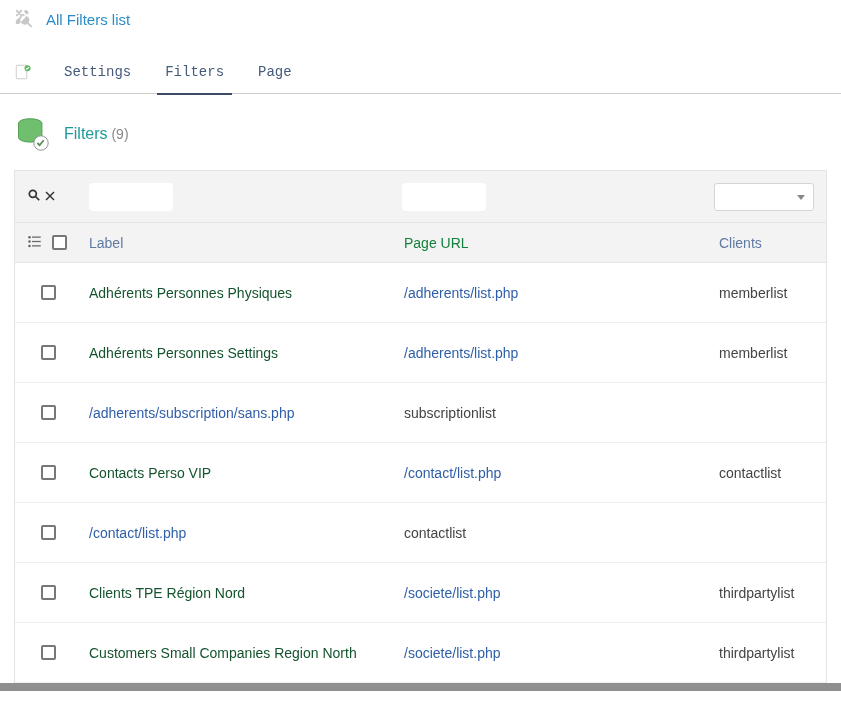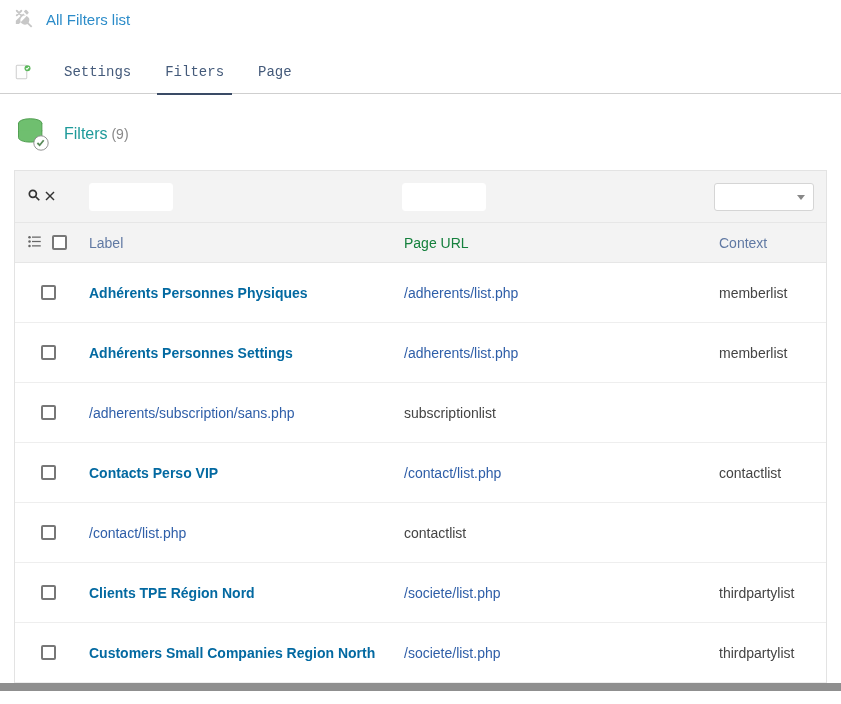--- a/index.html
+++ b/index.html
@@ -166,21 +166,21 @@
     display:flex;
     align-items:center;
     height: 60px;
     padding: 0 12px;
     border-bottom: 1px solid #eee;
     font-size: 14px;
   }
   .row:nth-child(even) { background: #fafafa0d; }
   .row .col-check { width: 62px; display:flex; justify-content:center; flex-shrink:0;}
   .row .col-check .checkbox { margin-left: -20px; }
-  .row .col-label { width: 315px; color:#0369a1;font-weight:bold;}
+  .row .col-label { width: 315px; color:#14532d;}
   .row .col-url   { width: 315px; }
   .row .col-url span { color:#2e5ea8; cursor:pointer;}
   .row .col-ctx   { flex:1; color:#444;}
 
   
   .bottom-strip {
     height: 8px;
     background: #8f8f8f;
     margin-top: 0;
   }
@@ -262,21 +262,21 @@
           <circle cx="4" cy="12" r="2"></circle>
             <rect x="8" y="11" width="14" height="2"></rect>
           <circle cx="4" cy="19" r="2"></circle>
             <rect x="8" y="18" width="14" height="2"></rect>
         </svg>
       </span>
       <span class="checkbox"></span>
     </div>
     <div class="col-label">Label</div>
     <div class="col-url">Page URL</div>
-    <div class="col-ctx">Context</div>
+    <div class="col-ctx">Clients</div>
   </div>
 
   <div id="rows-container">
       <div class="row">
         <div class="col-check">
           <span class="checkbox"></span>
         </div>
         <div class="col-label">Adhérents Personnes Physiques</div>
         <div class="col-url"><span>/adherents/list.php</span></div>
         <div class="col-ctx">memberlist</div>

